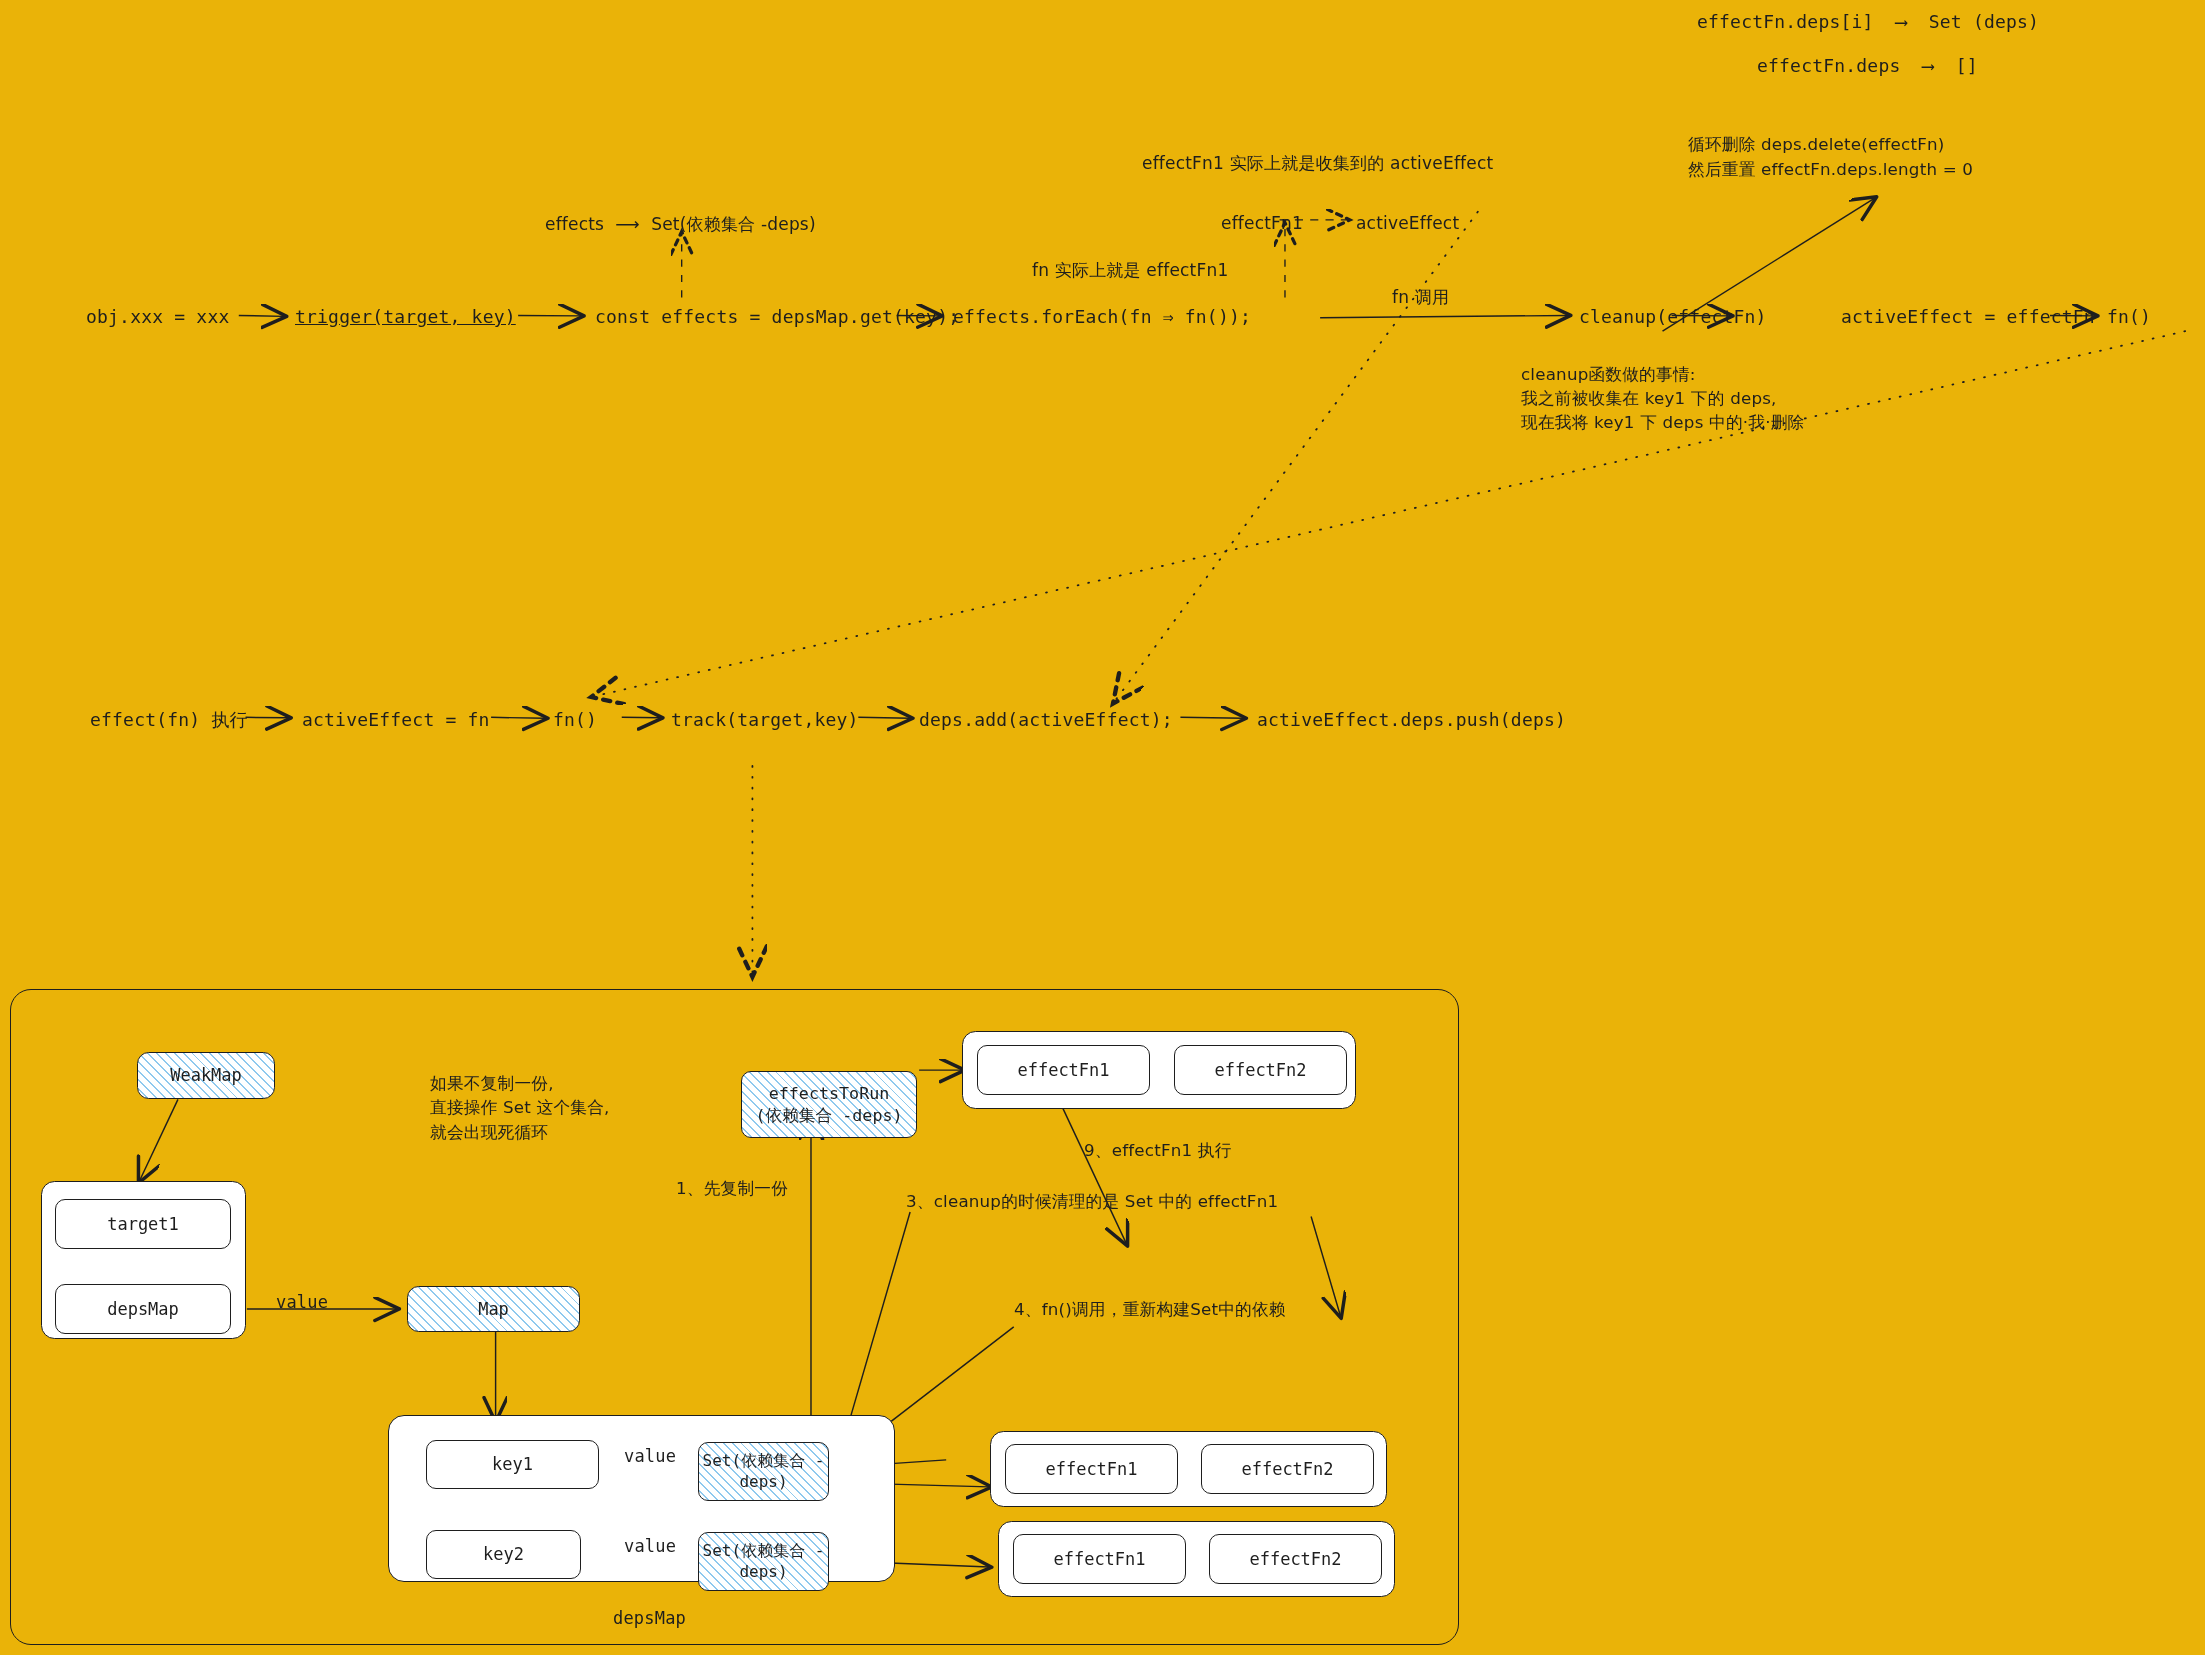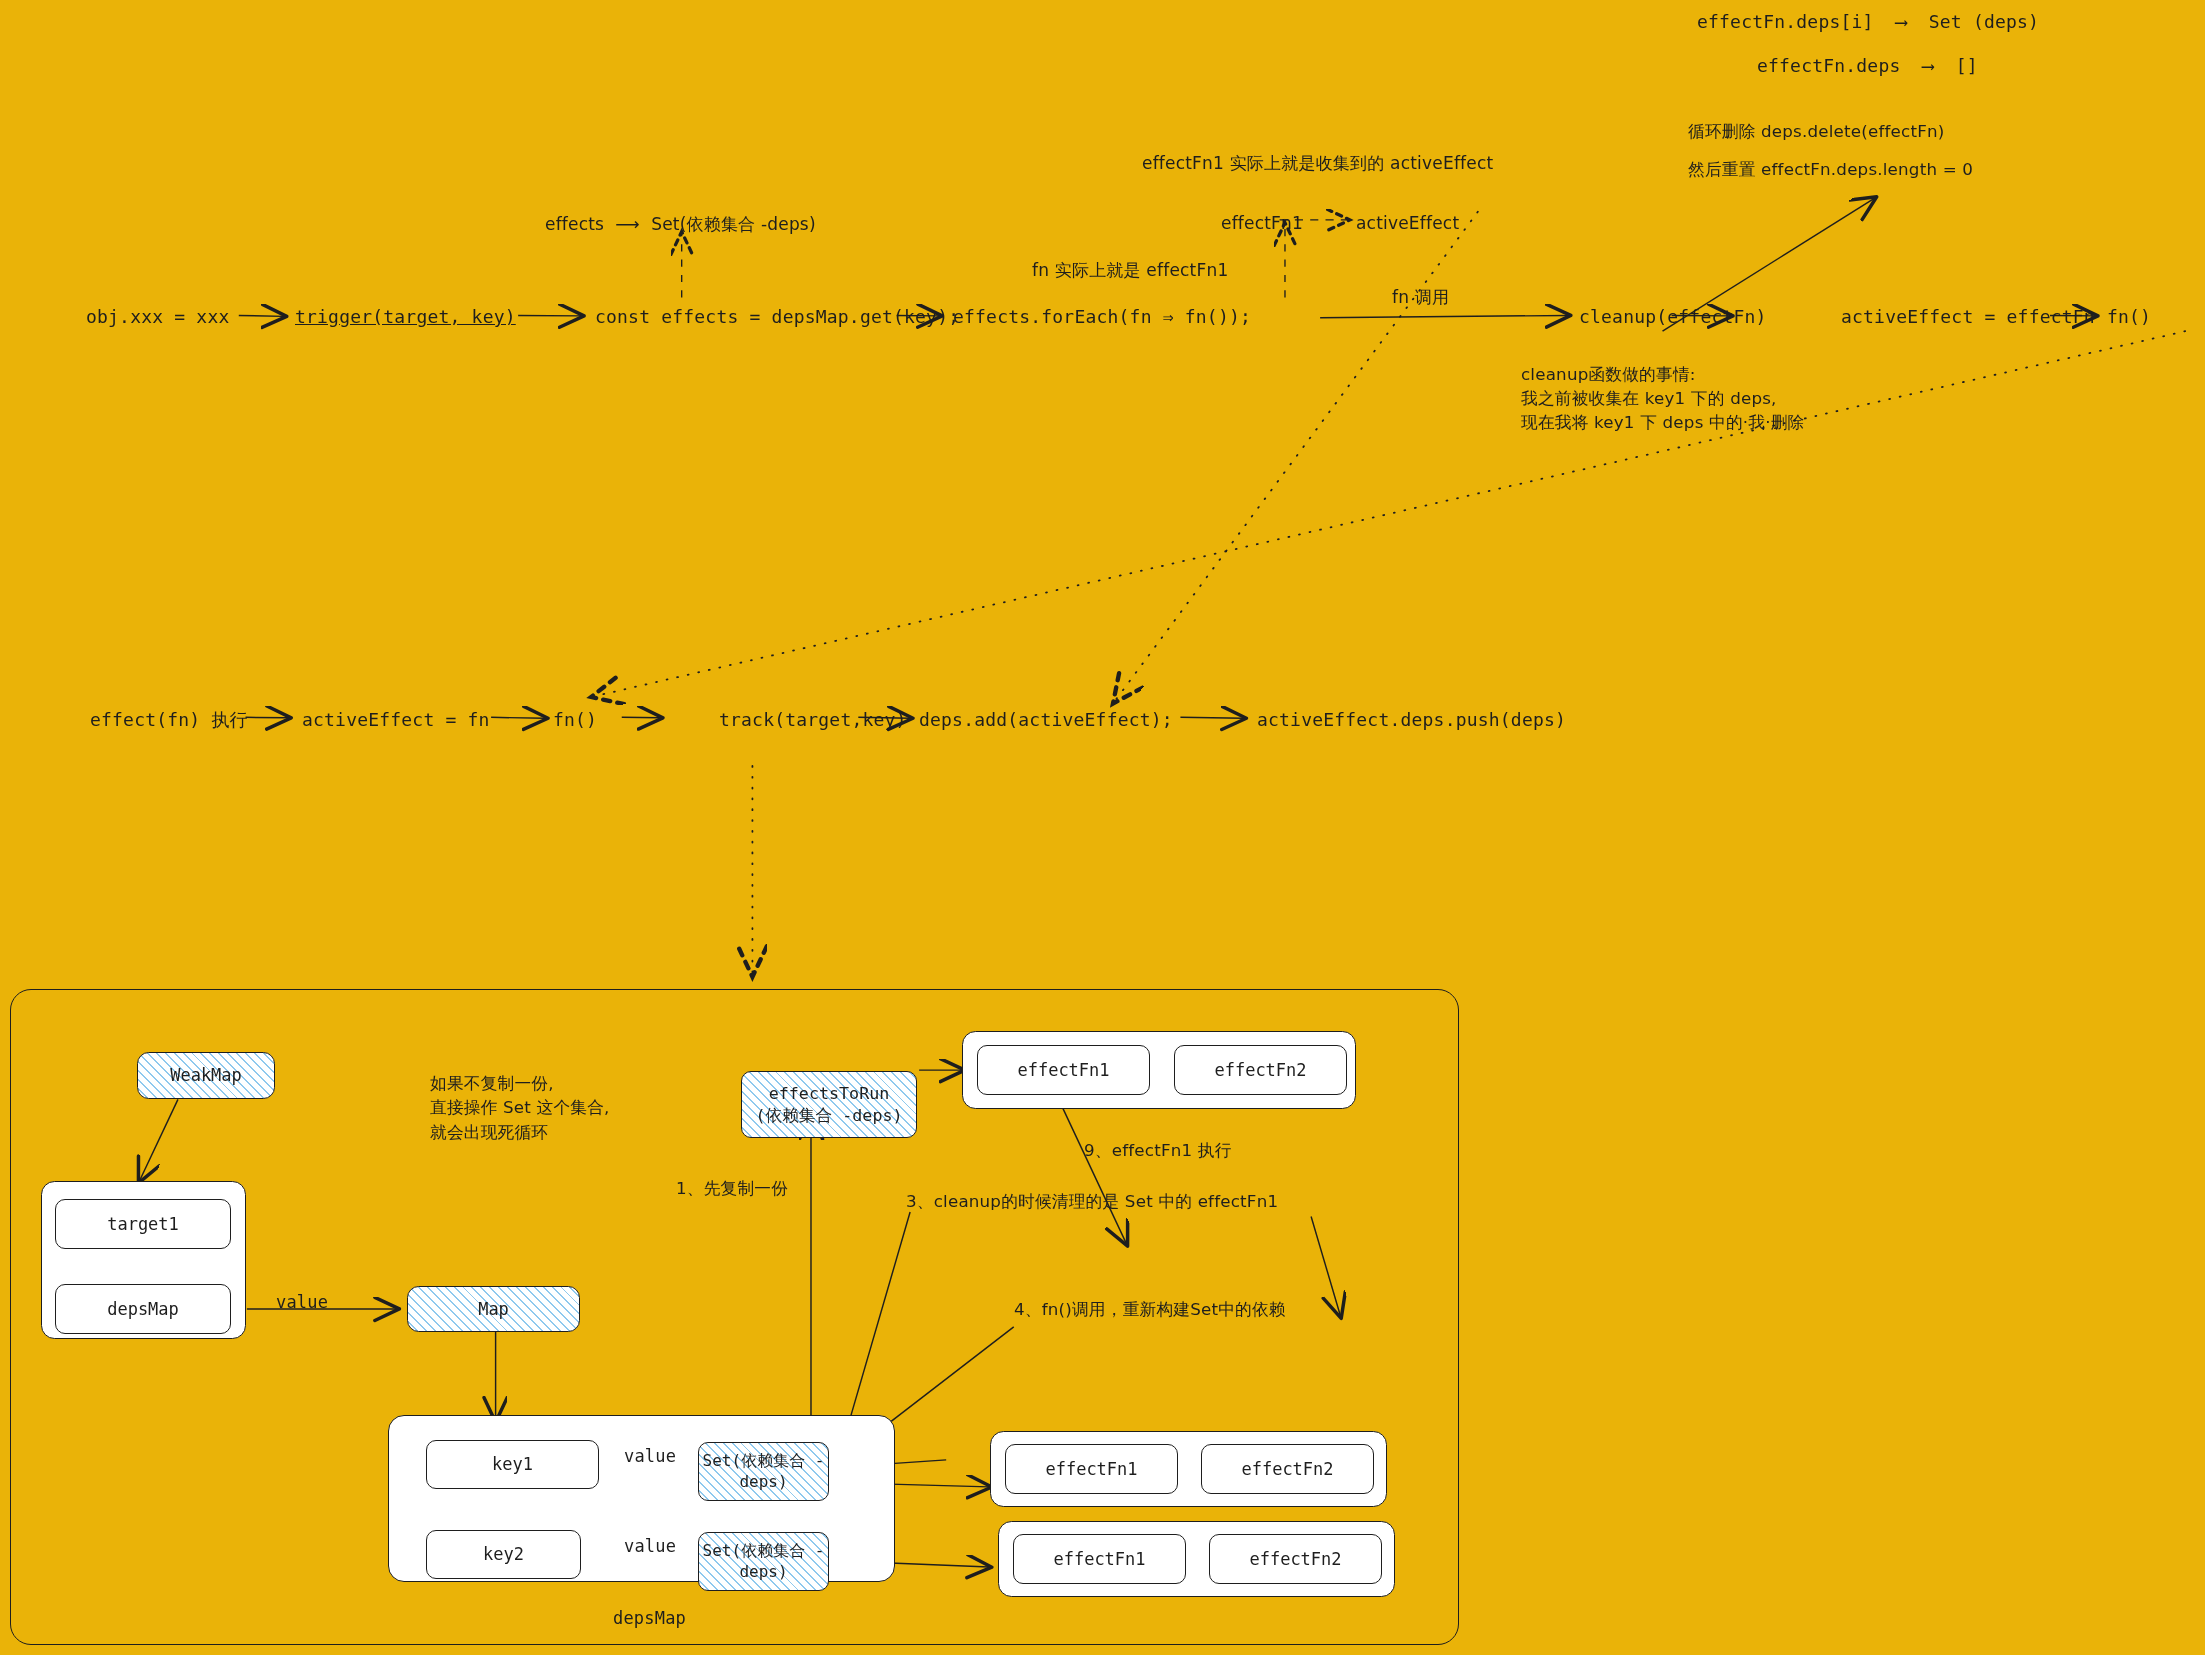--- a/index.html
+++ b/index.html
@@ -145,21 +145,21 @@
     
     <path d="M2250,2945 L1880,3230" stroke="#1e1e1e" stroke-width="3.2" fill="none" marker-end="url(#ah)"></path>
     
     <path d="M2100,3240 L1880,3255" stroke="#1e1e1e" stroke-width="3" fill="none" marker-end="url(#ahs)"></path>
   </svg>
 
   <div class="txt mono" style="left:1697px; top:9px; font-size:18px;">effectFn.deps[i]  ⟶  Set (deps)</div>
 
   <div class="txt mono" style="left:1757px; top:53px; font-size:18px;">effectFn.deps  ⟶  []</div>
 
-  <div class="txt sans" style="left:1688px; top:120px; font-size:16.7px;">循环删除 deps.delete(effectFn)</div>
+  <div class="txt sans" style="left:1688px; top:133px; font-size:16.7px;">循环删除 deps.delete(effectFn)</div>
   <div class="txt sans" style="left:1688px; top:158px; font-size:16.7px;">然后重置 effectFn.deps.length = 0</div>
 
   <div class="txt sans" style="left:545px; top:212px; font-size:17px;">effects  ⟶  Set(依赖集合 -deps)</div>
 
   <div class="txt sans" style="left:1142px; top:151px; font-size:17px;">effectFn1 实际上就是收集到的 activeEffect</div>
 
   <div class="txt sans" style="left:1221px; top:211px; font-size:17px;">effectFn1</div>
   <div class="txt sans" style="left:1356px; top:211px; font-size:17px;">activeEffect</div>
 
   <div class="txt sans" style="left:1032px; top:258px; font-size:17px;">fn 实际上就是 effectFn1</div>
@@ -174,21 +174,21 @@
   <div class="txt mono" style="left:295px; top:304px; font-size:18px;text-decoration:underline;">trigger(target, key)</div>
   <div class="txt mono" style="left:595px; top:304px; font-size:18px;">const effects = depsMap.get(key);</div>
   <div class="txt mono" style="left:953px; top:304px; font-size:18px;">effects.forEach(fn ⇒ fn());</div>
   <div class="txt mono" style="left:1579px; top:304px; font-size:18px;">cleanup(effectFn)</div>
   <div class="txt mono" style="left:1841px; top:304px; font-size:18px;">activeEffect = effectFn</div>
   <div class="txt mono" style="left:2107px; top:304px; font-size:18px;">fn()</div>
 
   <div class="txt mono" style="left:90px; top:707px; font-size:18px;">effect(fn) 执行</div>
   <div class="txt mono" style="left:302px; top:707px; font-size:18px;">activeEffect = fn</div>
   <div class="txt mono" style="left:553px; top:707px; font-size:18px;">fn()</div>
-  <div class="txt mono" style="left:671px; top:707px; font-size:18px;margin-left:48px;">track(target,key)</div>
+  <div class="txt mono" style="left:671px; top:707px; font-size:18px;">track(target,key)</div>
   <div class="txt mono" style="left:919px; top:707px; font-size:18px;">deps.add(activeEffect);</div>
   <div class="txt mono" style="left:1257px; top:707px; font-size:18px;">activeEffect.deps.push(deps)</div>
 
   <div class="panel" style="left:10px; top:989px; width:1449px; height:656px;"></div>
 
   <div class="box hatch" style="left:137px; top:1052px; width:138px; height:47px; font-size:17px;">WeakMap</div>
 
   <div class="group" style="left:41px; top:1181px; width:205px; height:158px;"></div>
   <div class="box" style="left:55px; top:1199px; width:176px; height:50px; border-radius:10px; font-size:17px;">target1</div>
   <div class="box" style="left:55px; top:1284px; width:176px; height:50px; border-radius:10px; font-size:17px;">depsMap</div>

